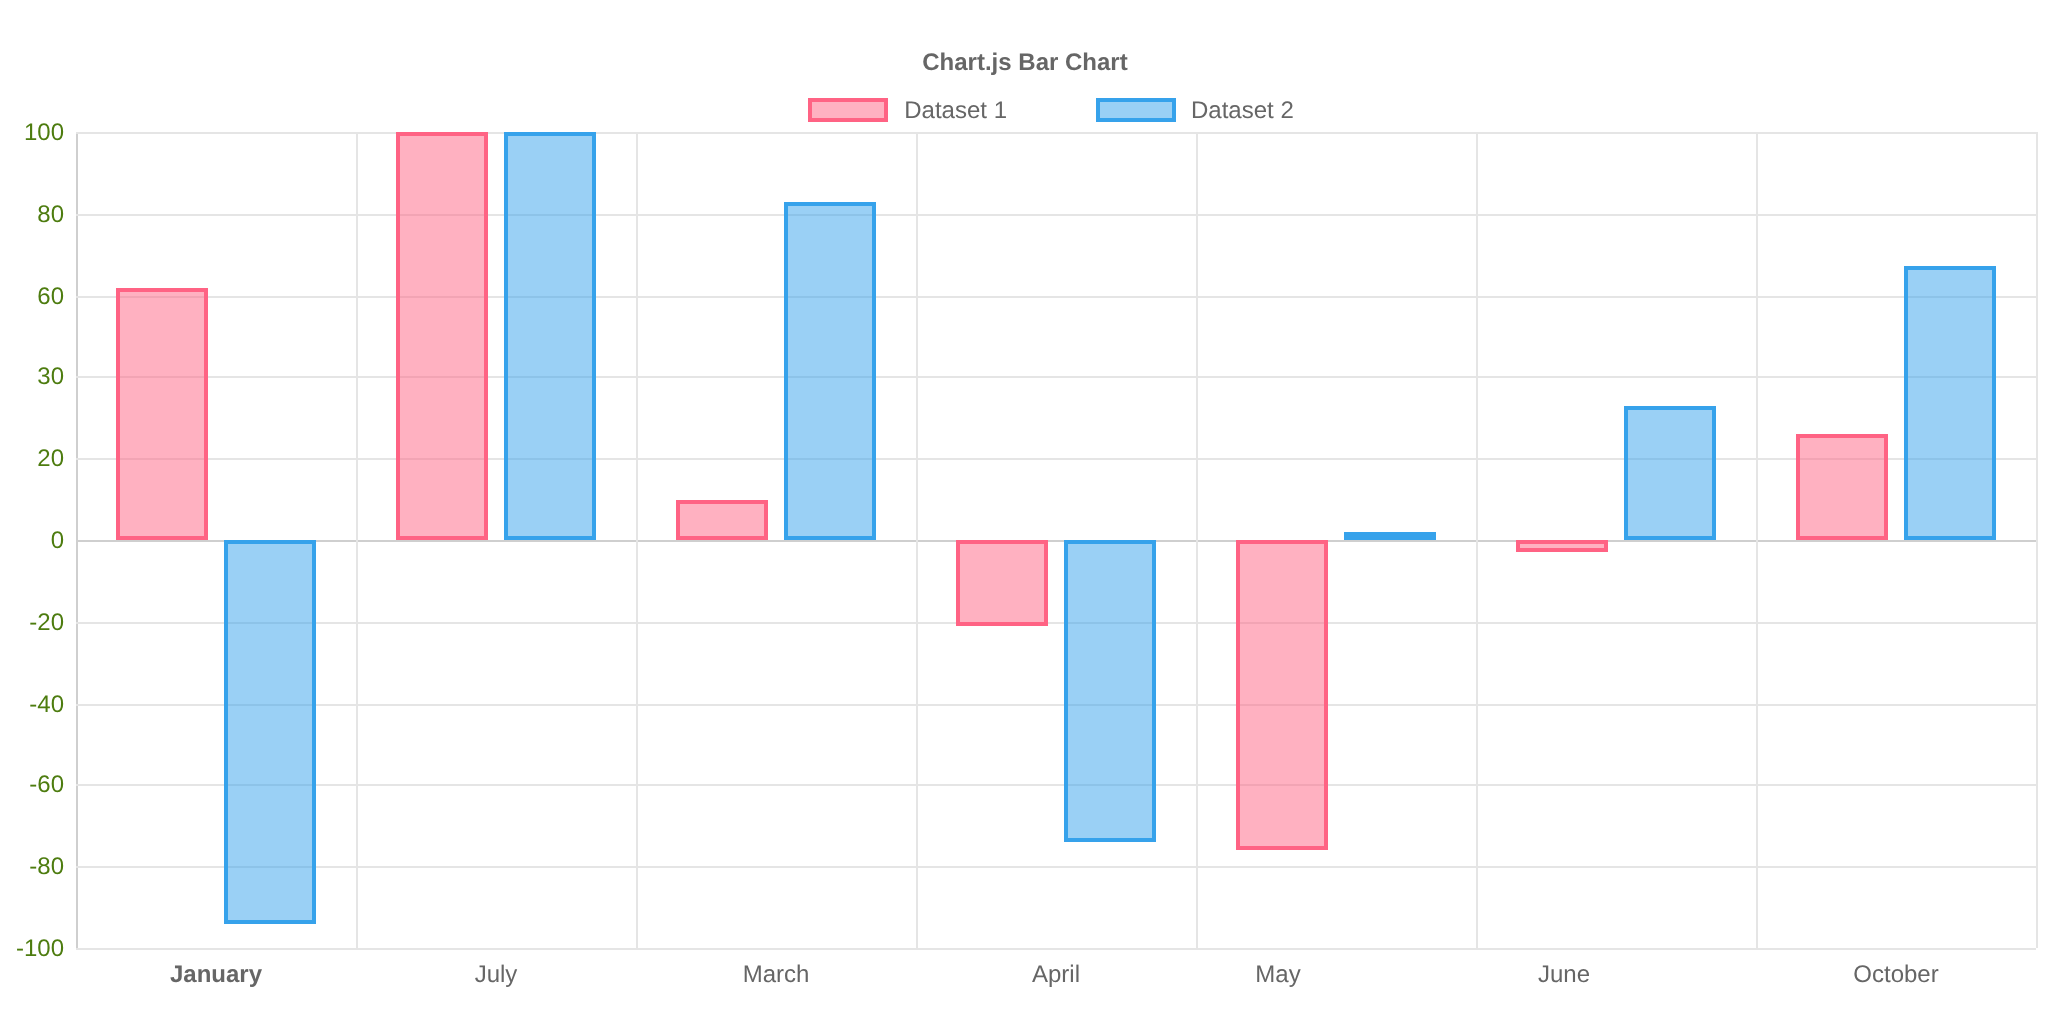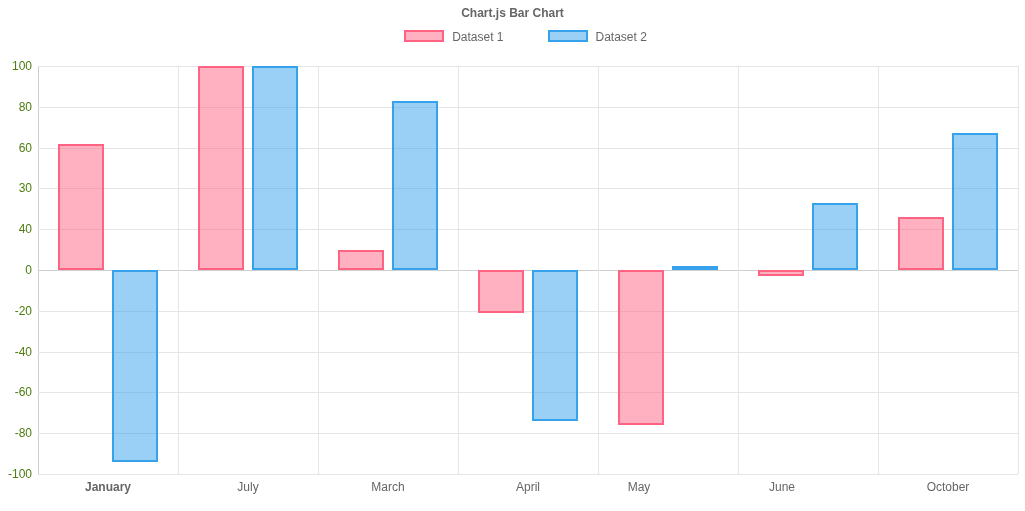--- a/index.html
+++ b/index.html
@@ -13,34 +13,34 @@
     background: #fff;
   }
   .chart-wrap {
     box-sizing: border-box;
     width: 1025px;
     height: 511px;
     position: relative;
   }
   .title {
     text-align: center;
-    padding-top: 6px;
+    padding-top: 24px;
     font-weight: bold;
     color: #666;
   }
   .legend {
     display: flex;
     justify-content: center;
     align-items: center;
     gap: 18px;
     margin-top: 10px;
   }
   .legend-item {
     display: flex;
-    align-items: flex-start;
+    align-items: center;
     gap: 8px;
     cursor: pointer;
     padding-left: 26px;
   }
   .legend-swatch {
     width: 40px;
     height: 12px;
     box-sizing: border-box;
   }
   .plot-area {
@@ -122,21 +122,21 @@
       <div class="y-tick" style="top: 367.2px;">-80</div>
       <div class="gridline" style="top: 326.4px;"></div>
       <div class="y-tick" style="top: 326.4px;">-60</div>
       <div class="gridline" style="top: 285.6px;"></div>
       <div class="y-tick" style="top: 285.6px;">-40</div>
       <div class="gridline" style="top: 244.8px;"></div>
       <div class="y-tick" style="top: 244.8px;">-20</div>
       <div class="gridline zero" style="top: 204px;"></div>
       <div class="y-tick" style="top: 204px;">0</div>
       <div class="gridline" style="top: 163.2px;"></div>
-      <div class="y-tick" style="top: 163.2px;">40</div>
+      <div class="y-tick" style="top: 163.2px;">20</div>
       <div class="gridline" style="top: 122.4px;"></div>
       <div class="y-tick" style="top: 122.4px;">30</div>
       <div class="gridline" style="top: 81.6px;"></div>
       <div class="y-tick" style="top: 81.6px;">60</div>
       <div class="gridline" style="top: 40.8px;"></div>
       <div class="y-tick" style="top: 40.8px;">80</div>
       <div class="gridline" style="top: 0px;"></div>
       <div class="y-tick" style="top: 0px;">100</div>
       <div class="x-tick" style="left: 70px; font-weight: bold;">January</div>
       <div class="cat-gridline" style="left: 140px;"></div>

